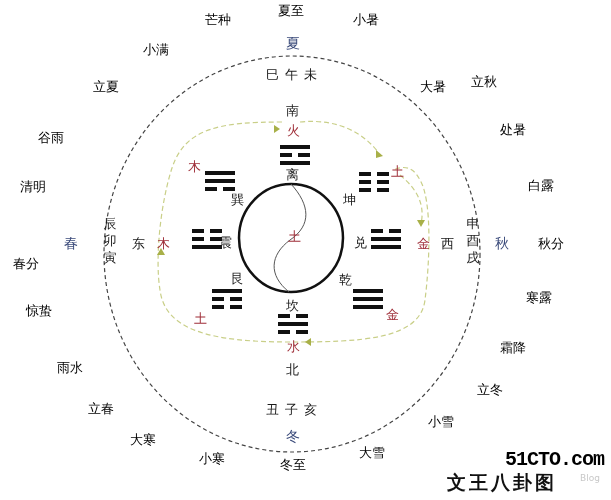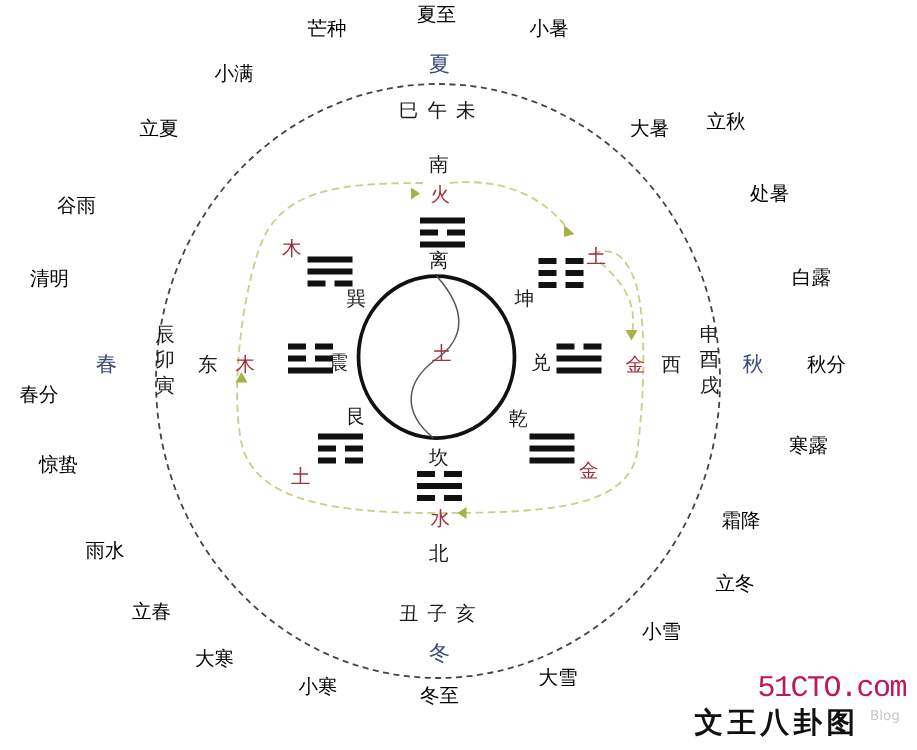--- a/index.html
+++ b/index.html
@@ -7,21 +7,21 @@
          font-family:"DejaVu Sans", sans-serif; color:#222; }
   .abs { position:absolute; white-space:nowrap; line-height:1; }
   .term { font-size:13px; color:#000000; }
   .season { font-size:14px; color:#3a4a7a; }
   .branch { font-size:13px; color:#1a1a1a; letter-spacing:6px; }
   .branch-v { font-size:13px; color:#1a1a1a; line-height:17px; width:14px; text-align:center; white-space:normal; }
   .dir { font-size:13px; color:#1a1a1a; }
   .elem { font-size:13px; color:#a0303a; }
   .tri-name { font-size:13px; color:#1a1a1a; }
   .title { font-size:19px; font-weight:bold; color:#111; letter-spacing:3px; font-family:"DejaVu Serif", serif; }
-  .wm { font-size:20px; font-weight:normal; color:#be185d; font-family:"Liberation Mono", monospace; letter-spacing:-1px; }
+  .wm { font-size:20px; font-weight:bold; color:#000000; font-family:"Liberation Mono", monospace; letter-spacing:-1px; }
   .wm2 { font-size:9px; color:#c8c8c8; }
   svg.overlay { position:absolute; left:0; top:0; }
   .trigram { position:absolute; width:30px; }
   .line { height:4px; margin-bottom:4px; position:relative; }
   .line.solid { background:#111; }
   .line.broken::before, .line.broken::after { content:""; position:absolute; top:0; height:4px; width:12px; background:#111; }
   .line.broken::before { left:0; }
   .line.broken::after { right:0; }
 </style>
 </head>
@@ -56,21 +56,21 @@
     <div class="abs term" style="left: 471px; top: 75px;">立秋</div>
     <div class="abs term" style="left: 38px; top: 131px;">谷雨</div>
     <div class="abs term" style="left: 500px; top: 123px;">处暑</div>
     <div class="abs term" style="left: 20px; top: 180px;">清明</div>
     <div class="abs term" style="left: 528px; top: 179px;">白露</div>
     <div class="abs term" style="left: 13px; top: 237px; margin-top: 20px;">春分</div>
     <div class="abs term" style="left: 538px; top: 237px;">秋分</div>
     <div class="abs term" style="left: 26px; top: 304px;">惊蛰</div>
     <div class="abs term" style="left: 526px; top: 291px;">寒露</div>
     <div class="abs term" style="left: 57px; top: 361px;">雨水</div>
-    <div class="abs term" style="left: 481px; top: 341px;">霜降</div>
+    <div class="abs term" style="left: 500px; top: 341px;">霜降</div>
     <div class="abs term" style="left: 88px; top: 402px;">立春</div>
     <div class="abs term" style="left: 477px; top: 383px;">立冬</div>
     <div class="abs term" style="left: 130px; top: 433px;">大寒</div>
     <div class="abs term" style="left: 428px; top: 415px;">小雪</div>
     <div class="abs term" style="left: 199px; top: 452px;">小寒</div>
     <div class="abs term" style="left: 359px; top: 446px;">大雪</div>
     <div class="abs term" style="left: 280px; top: 458px;">冬至</div>
   </div>
 
 <div id="seasons">
@@ -158,13 +158,13 @@
   <div>寅</div>
 </div>
 <div class="abs branch-v" style="left:466px;top:215px;">
   <div>申</div>
   <div>酉</div>
   <div>戌</div>
 </div>
 
 <div class="abs wm" style="left:505px;top:450px;">51CTO.com</div>
 <div class="abs wm2" style="left:580px;top:474px;">Blog</div>
-<div class="abs title" style="left:447px;top:473px;margin-left:16px;">文王八卦图</div>
+<div class="abs title" style="left:447px;top:473px;">文王八卦图</div>
 
 </body></html>

